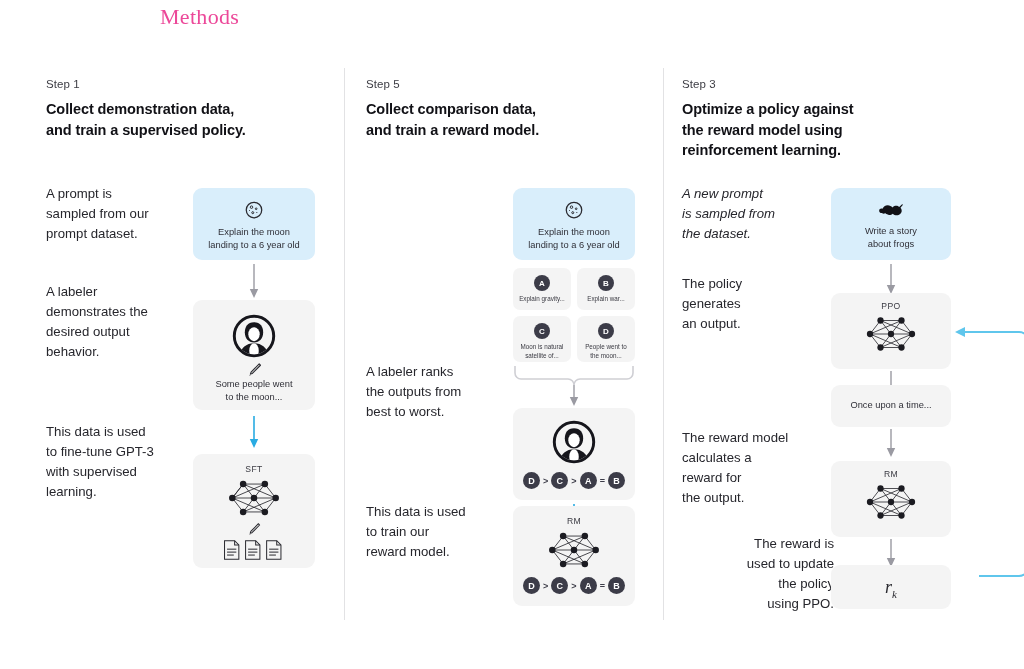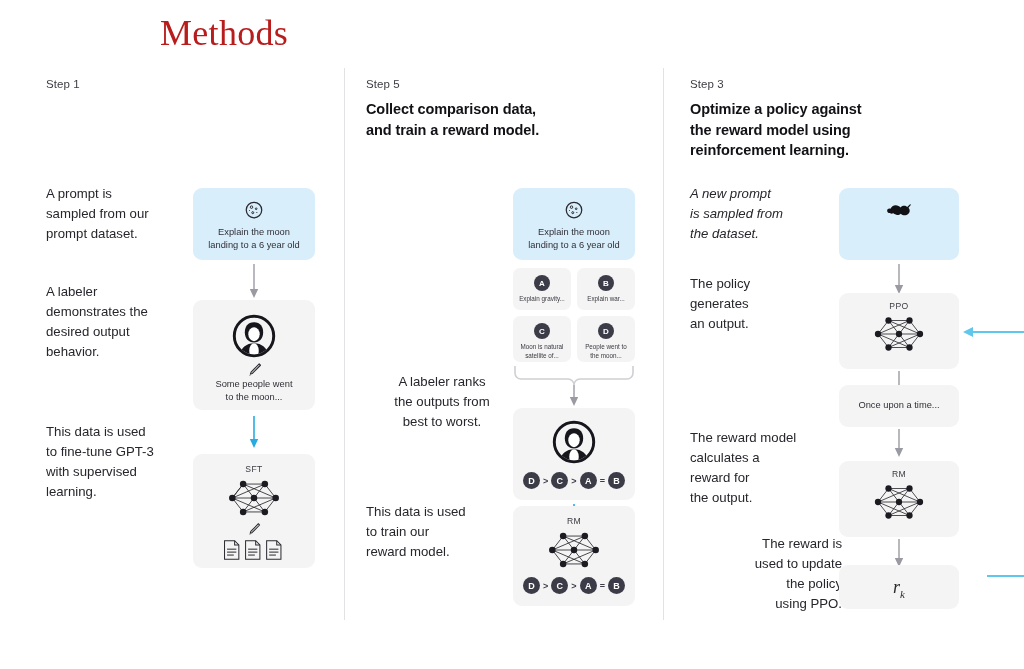--- a/index.html
+++ b/index.html
@@ -7,39 +7,39 @@
     width: 1024px; height: 669px;
     background: #ffffff;
     font-family: "Liberation Sans", sans-serif;
     color: #1b1b1f;
     overflow: hidden;
   }
   .page { position: relative; width: 1024px; height: 669px; }
 
   
   .page-title {
-    position: absolute; left: 160px; top: 12px;
+    position: absolute; left: 160px; top: 4px;
     font-family: "Liberation Serif", serif;
-    font-size: 36px; font-weight: 400; color: #b91c1c;
+    font-size: 22px; font-weight: 400; color: #ec4899;
     letter-spacing: .3px;
   }
 
   
   .divider {
     position: absolute; top: 68px; width: 1px; height: 552px;
     background: #e2e2e4;
   }
   .divider.d1 { left: 344px; }
   .divider.d2 { left: 663px; }
 
   
   .col { position: absolute; top: 78px; height: 560px; }
   .col1 { left: 46px;  width: 290px; }
   .col2 { left: 366px; width: 290px; }
-  .col3 { left: 682px; width: 305px; margin-left: 8px; }
+  .col3 { left: 682px; width: 305px; }
 
   .step-label {
     font-size: 11.5px; color: #3d3d44; margin-bottom: 9px;
     letter-spacing: .1px;
   }
   .step-title {
     font-size: 14.5px; font-weight: bold; line-height: 1.42;
     color: #111116; letter-spacing: -.1px;
   }
 
@@ -98,20 +98,22 @@
 
 <div class="page">
 
   <div class="page-title">Methods</div>
 
   <div class="divider d1"></div>
   <div class="divider d2"></div>
 
   <div class="col col1">
     <div class="step-label">Step 1</div>
+    <div class="step-title" style="white-space:pre-line">Collect demonstration data,
+and train a supervised policy.</div>
 
     <div class="copy" style="top: 204px; white-space: pre-line;">A labeler
 demonstrates the
 desired output
 behavior.</div>
     <div class="copy" style="top: 106px; white-space: pre-line;" style2="">A prompt is
 sampled from our
 prompt dataset.</div>
     <div class="copy" style="top: 344px; white-space: pre-line;">This data is used
 to fine-tune GPT-3
@@ -234,21 +236,21 @@
         </svg>
       </span>
     </div>
   </div>
 
   <div class="col col2">
     <div class="step-label">Step 5</div>
     <div class="step-title" style="white-space:pre-line">Collect comparison data,
 and train a reward model.</div>
 
-    <div class="copy" style="top: 294px; white-space: pre-line; text-align: center;">A labeler ranks
+    <div class="copy" style="top: 284px; white-space: pre-line;">A labeler ranks
 the outputs from
 best to worst.</div>
     <div class="copy" style="top: 424px; white-space: pre-line;">This data is used
 to train our
 reward model.</div>
 
     <div class="card blue" style="left:147px; top:110px; width:122px; height:72px; padding-top:12px">
       <span>
         <svg class="nn" width="20" height="20" viewBox="0 0 24 24">
           <circle cx="12" cy="12" r="9.3" fill="none" stroke="#2a2a30" stroke-width="1.5"></circle>
@@ -389,20 +391,22 @@
 the policy
 using PPO.</div>
 
     <div class="card blue" style="left:149px; top:110px; width:120px; height:72px; padding-top:13px">
       <span>
         <svg class="nn" width="26" height="18" viewBox="0 0 34 22">
           <path d="M5 15c-2 0-3.5-1.2-3.5-3 0-2.2 2.2-3.4 4.4-2.6 1-2.6 3.6-4.6 6.8-4.6 2.6 0 4.8 1.2 6.2 3 1-1.4 2.8-2.3 4.8-2.3 1.6 0 3 .6 4 1.5l3.8-3.4c.5-.4 1.2.1.9.7L29.4 8c1 1 1.6 2.4 1.6 3.9 0 3.4-3 6-6.6 6-2 0-3.8-.8-5-2.1-1.2 1-2.8 1.6-4.6 1.6-2 0-3.8-.8-5-2-.9.4-2 .6-2.8.6z" fill="#111116"></path>
           <path d="M24 6.5c-1.5 0-2.6.6-3.2 1.4" fill="none" stroke="#111116" stroke-width="1"></path>
         </svg>
       </span>
+      <div class="card-text" style="margin-top:6px; white-space:pre-line">Write a story
+about frogs</div>
     </div>
 
     <div class="arrow" style="left:203px; top:186px">
       <svg width="12" height="32" viewBox="0 0 12 32">
         <line x1="6" y1="0" x2="6" y2="22" stroke="#9a9aa2" stroke-width="1.4"></line>
         <polygon points="6,30 1.8,21 10.2,21" fill="#9a9aa2"></polygon>
       </svg>
     </div>
 
     <div class="card" style="left:149px; top:215px; width:120px; height:76px; padding-top:8px">

